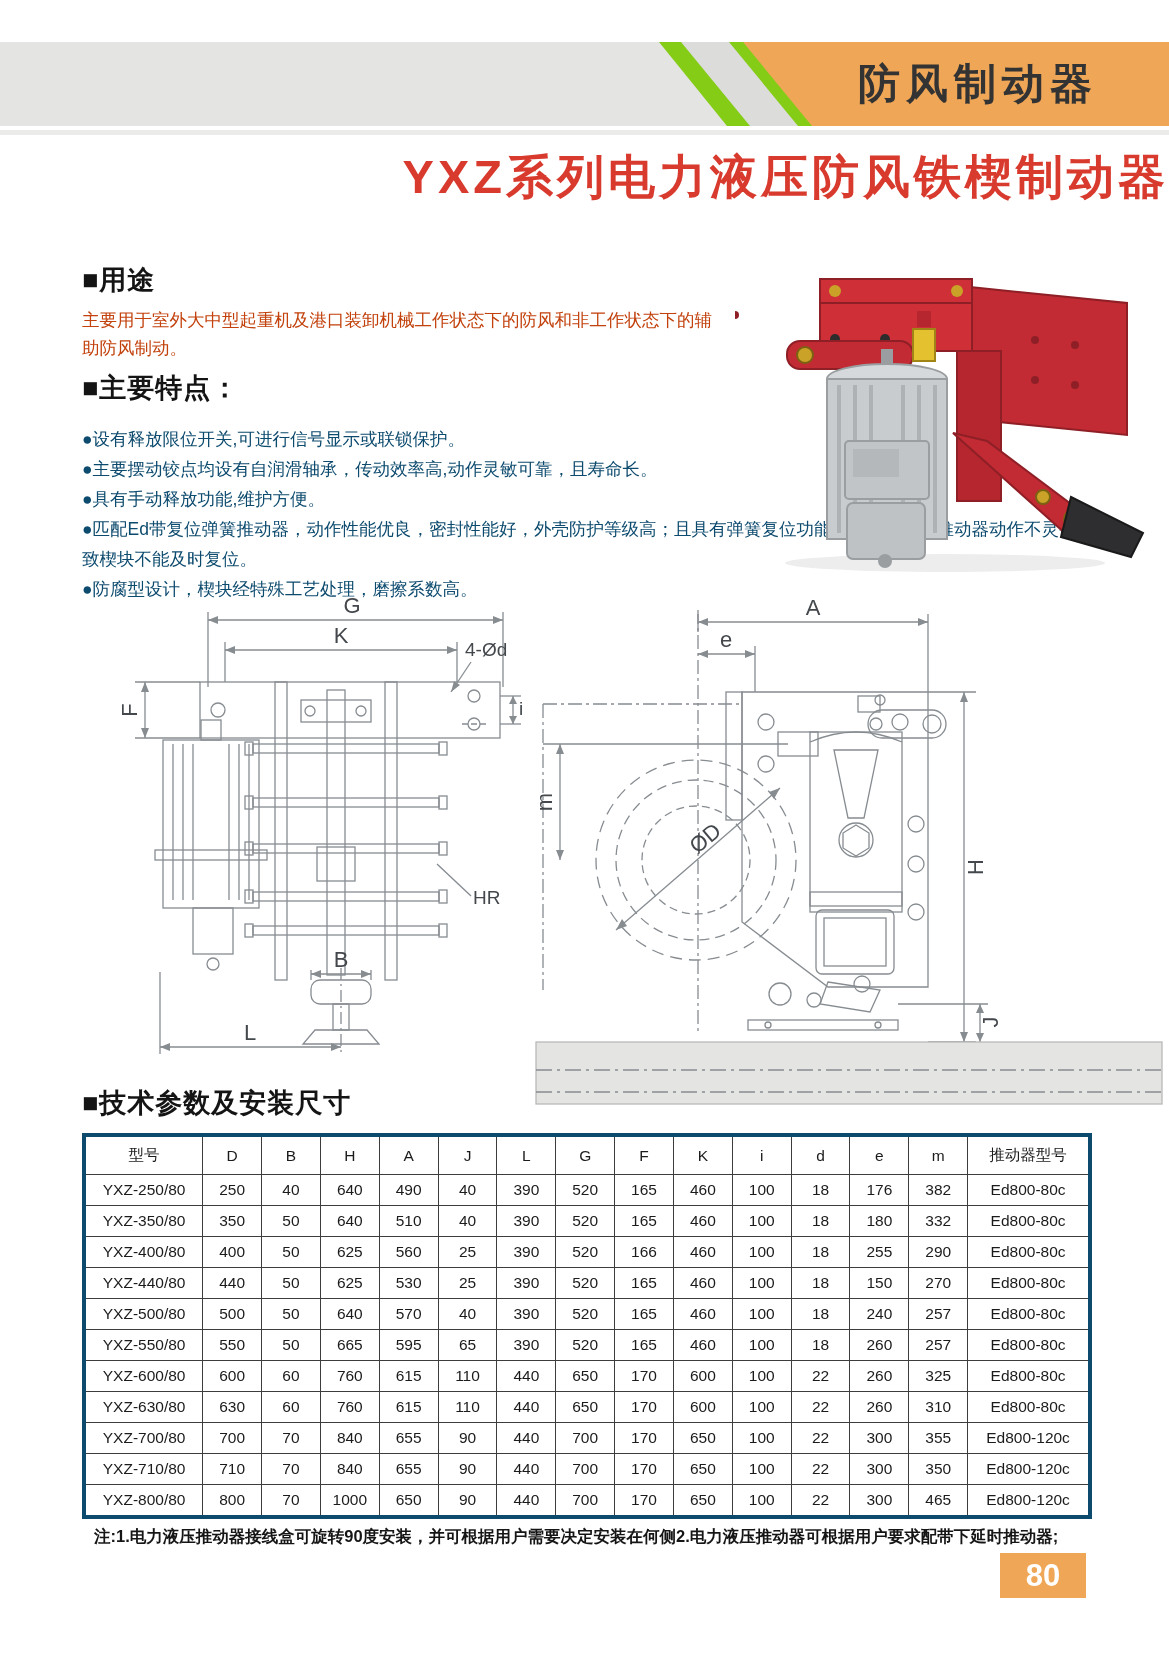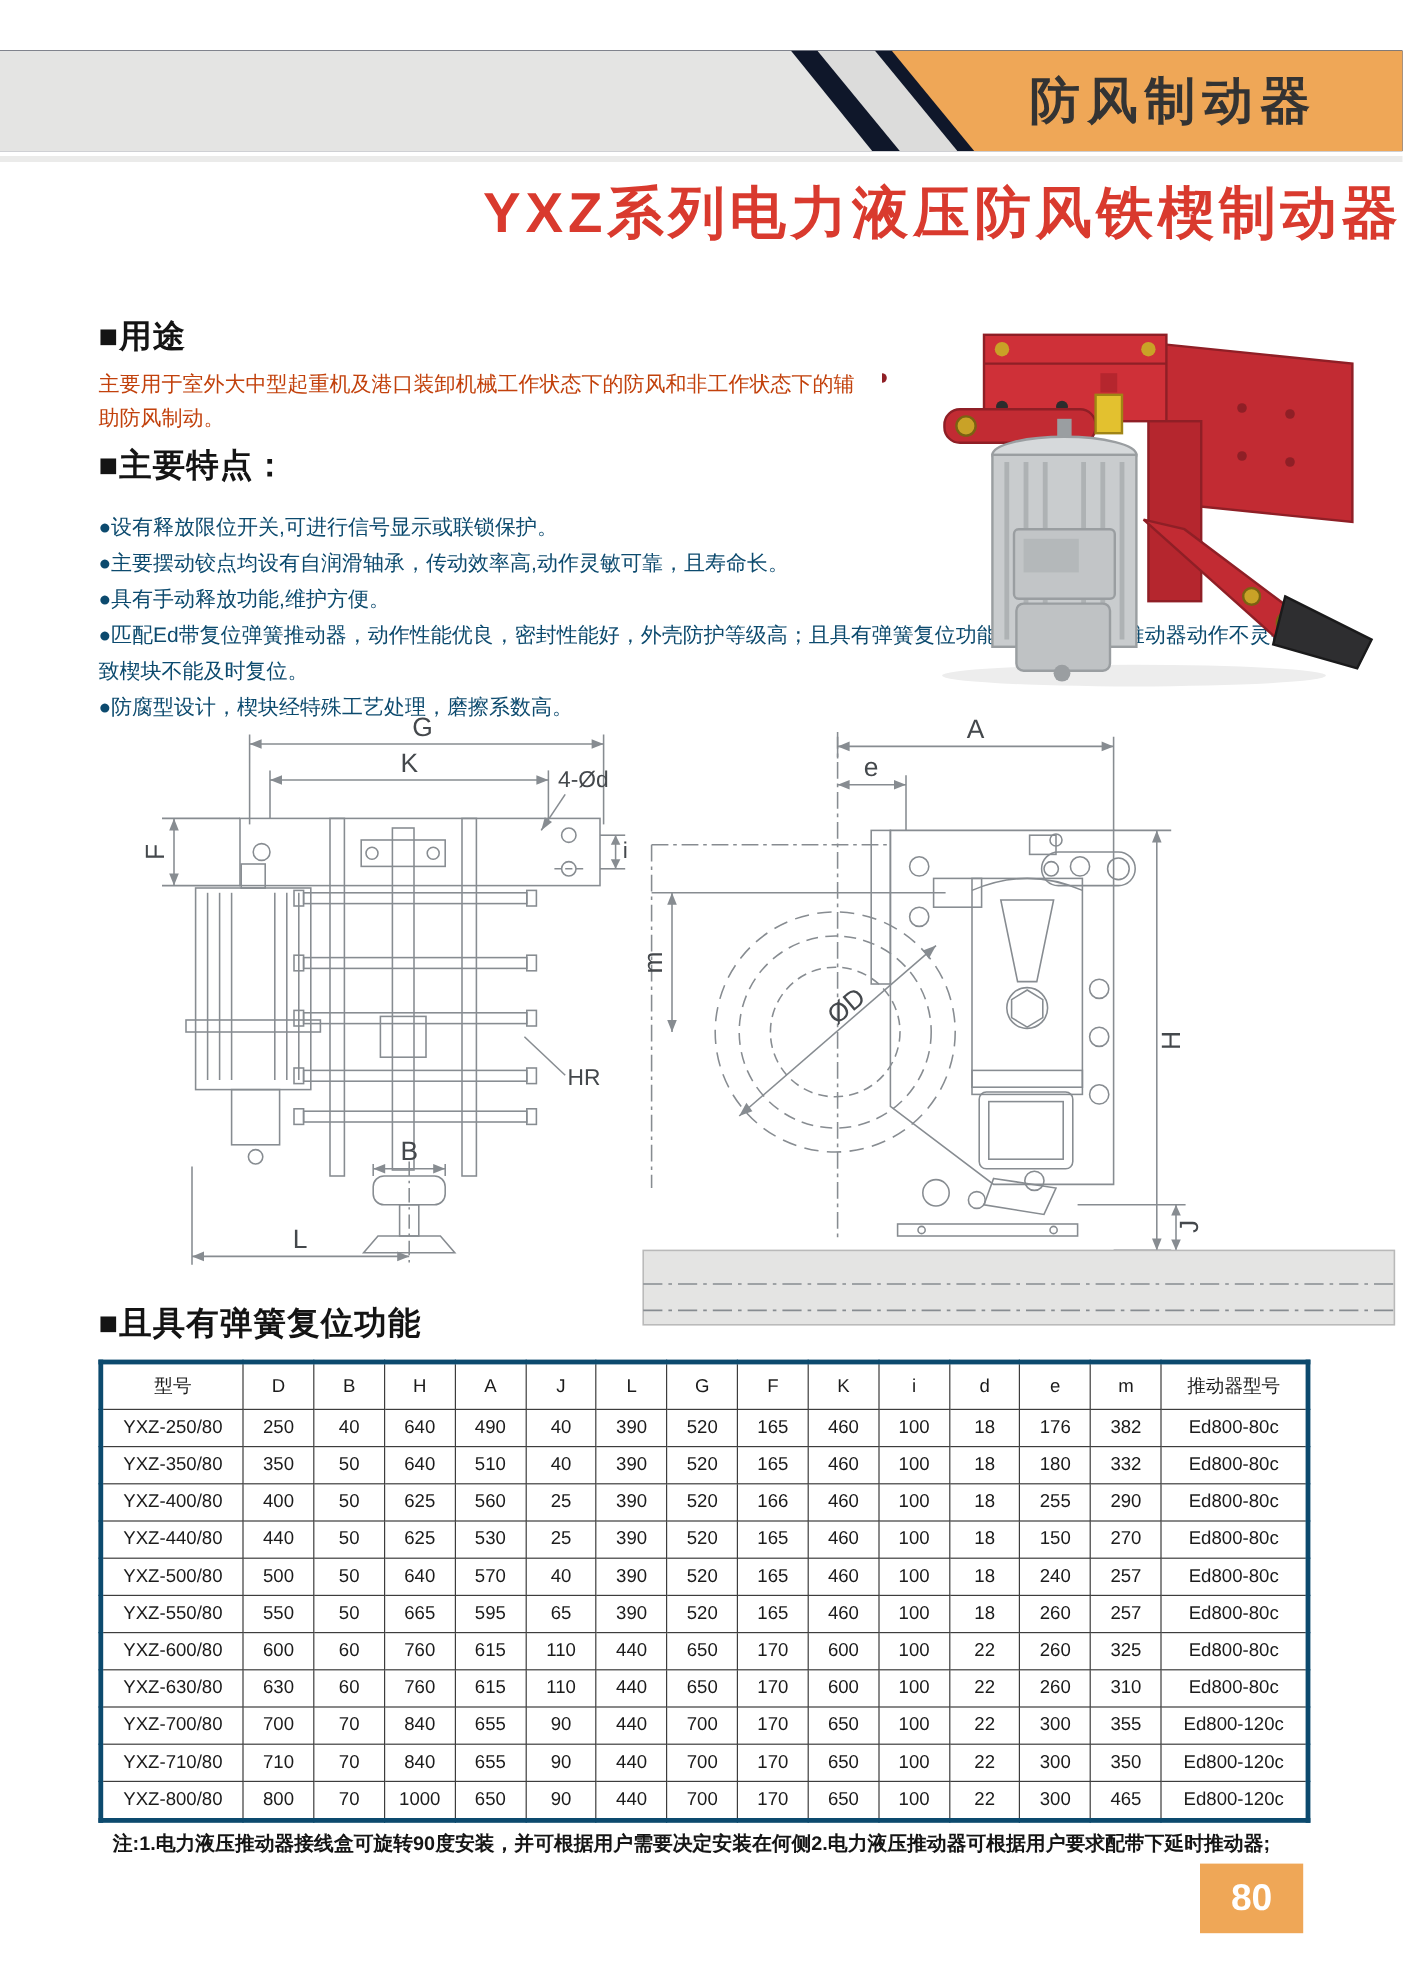--- a/index.html
+++ b/index.html
@@ -1,21 +1,21 @@
 <!DOCTYPE html>
 <html><head>
 <meta charset="utf-8">
 <style>
   html,body{margin:0;padding:0;background:#ffffff;}
   .page{
     position:relative;width:1169px;height:1653px;background:#ffffff;overflow:hidden;
     font-family:"Liberation Sans","DejaVu Sans",sans-serif;color:#1a1a1a;
   }
   
-  .band{position:absolute;left:0;top:42px;width:1169px;height:84px;background:#0f172a;}
+  .band{position:absolute;left:0;top:42px;width:1169px;height:84px;background:#84cc16;}
   .band-gray{position:absolute;inset:0;background:#E4E4E3;
     clip-path:polygon(0 0,659px 0,727px 84px,0 84px);}
   .band-stripe{position:absolute;inset:0;background:#DCDCDB;
     clip-path:polygon(681px 0,729px 0,798px 84px,750px 84px);}
   .band-orange{position:absolute;inset:0;background:#EFA757;
     clip-path:polygon(743px 0,1169px 0,1169px 84px,812px 84px);}
   .band-title{position:absolute;left:818px;top:50%;transform:translateY(-50%);
     width:320px;text-align:center;font-size:42px;font-weight:bold;color:#333333;letter-spacing:6px;}
   .band-underline{position:absolute;left:0;top:130px;width:1169px;height:5px;background:#EBEBEA;}
   
@@ -40,21 +40,21 @@
   
   .spec-table{position:absolute;left:82px;top:1133px;width:1010px;border-collapse:collapse;
     table-layout:fixed;font-size:15.5px;color:#1b1b1b;border:4px solid #0c4a6e;}
   .spec-table th,.spec-table td{border:1px solid #3d3d3d;text-align:center;padding:0;
     font-weight:normal;background:#ffffff;overflow:hidden;white-space:nowrap;}
   .spec-table thead th{height:37px;}
   .spec-table td{height:30px;}
   
   .note{position:absolute;left:82px;top:1514px;width:1020px;margin:12px;
     font-size:16.5px;font-weight:bold;color:#151515;}
-  .page-badge{position:absolute;left:1000px;top:1553px;width:86px;height:58px;background:#EFA757;
+  .page-badge{position:absolute;left:1000px;top:1553px;width:86px;height:45px;background:#EFA757;
     display:flex;align-items:center;justify-content:center;
     color:#ffffff;font-size:31px;font-weight:bold;}
 </style>
 </head>
 <body>
 
 <div class="page">
 
   <header>
     <div class="band">
@@ -307,21 +307,21 @@
       <polygon points="452,412 448,421 456,421" fill="#878C91" stroke="none"></polygon>
       <polygon points="452,450 448,441 456,441" fill="#878C91" stroke="none"></polygon>
       <text class="dim-label" x="466" y="434" text-anchor="middle" stroke="none" transform="rotate(-90 466 430)">J</text>
 
       <rect x="8" y="450" width="626" height="62" fill="#E4E4E3" stroke="#B9B9B9"></rect>
       <line x1="8" y1="478" x2="634" y2="478" stroke-dasharray="16 5 3 5"></line>
       <line x1="8" y1="500" x2="634" y2="500" stroke-dasharray="16 5 3 5"></line>
     </svg>
   </figure>
 
-  <h2 class="sec-heading specs-heading">■且具有弹簧复位功能</h2>
+  <h2 class="sec-heading specs-heading">■技术参数及安装尺寸</h2>
 
   <table class="spec-table">
     <colgroup>
       <col style="width:11.8%">
       <col style="width:5.85%">
         <col style="width:5.85%">
         <col style="width:5.85%">
       <col style="width:5.85%">
         <col style="width:5.85%">
         <col style="width:5.85%">

